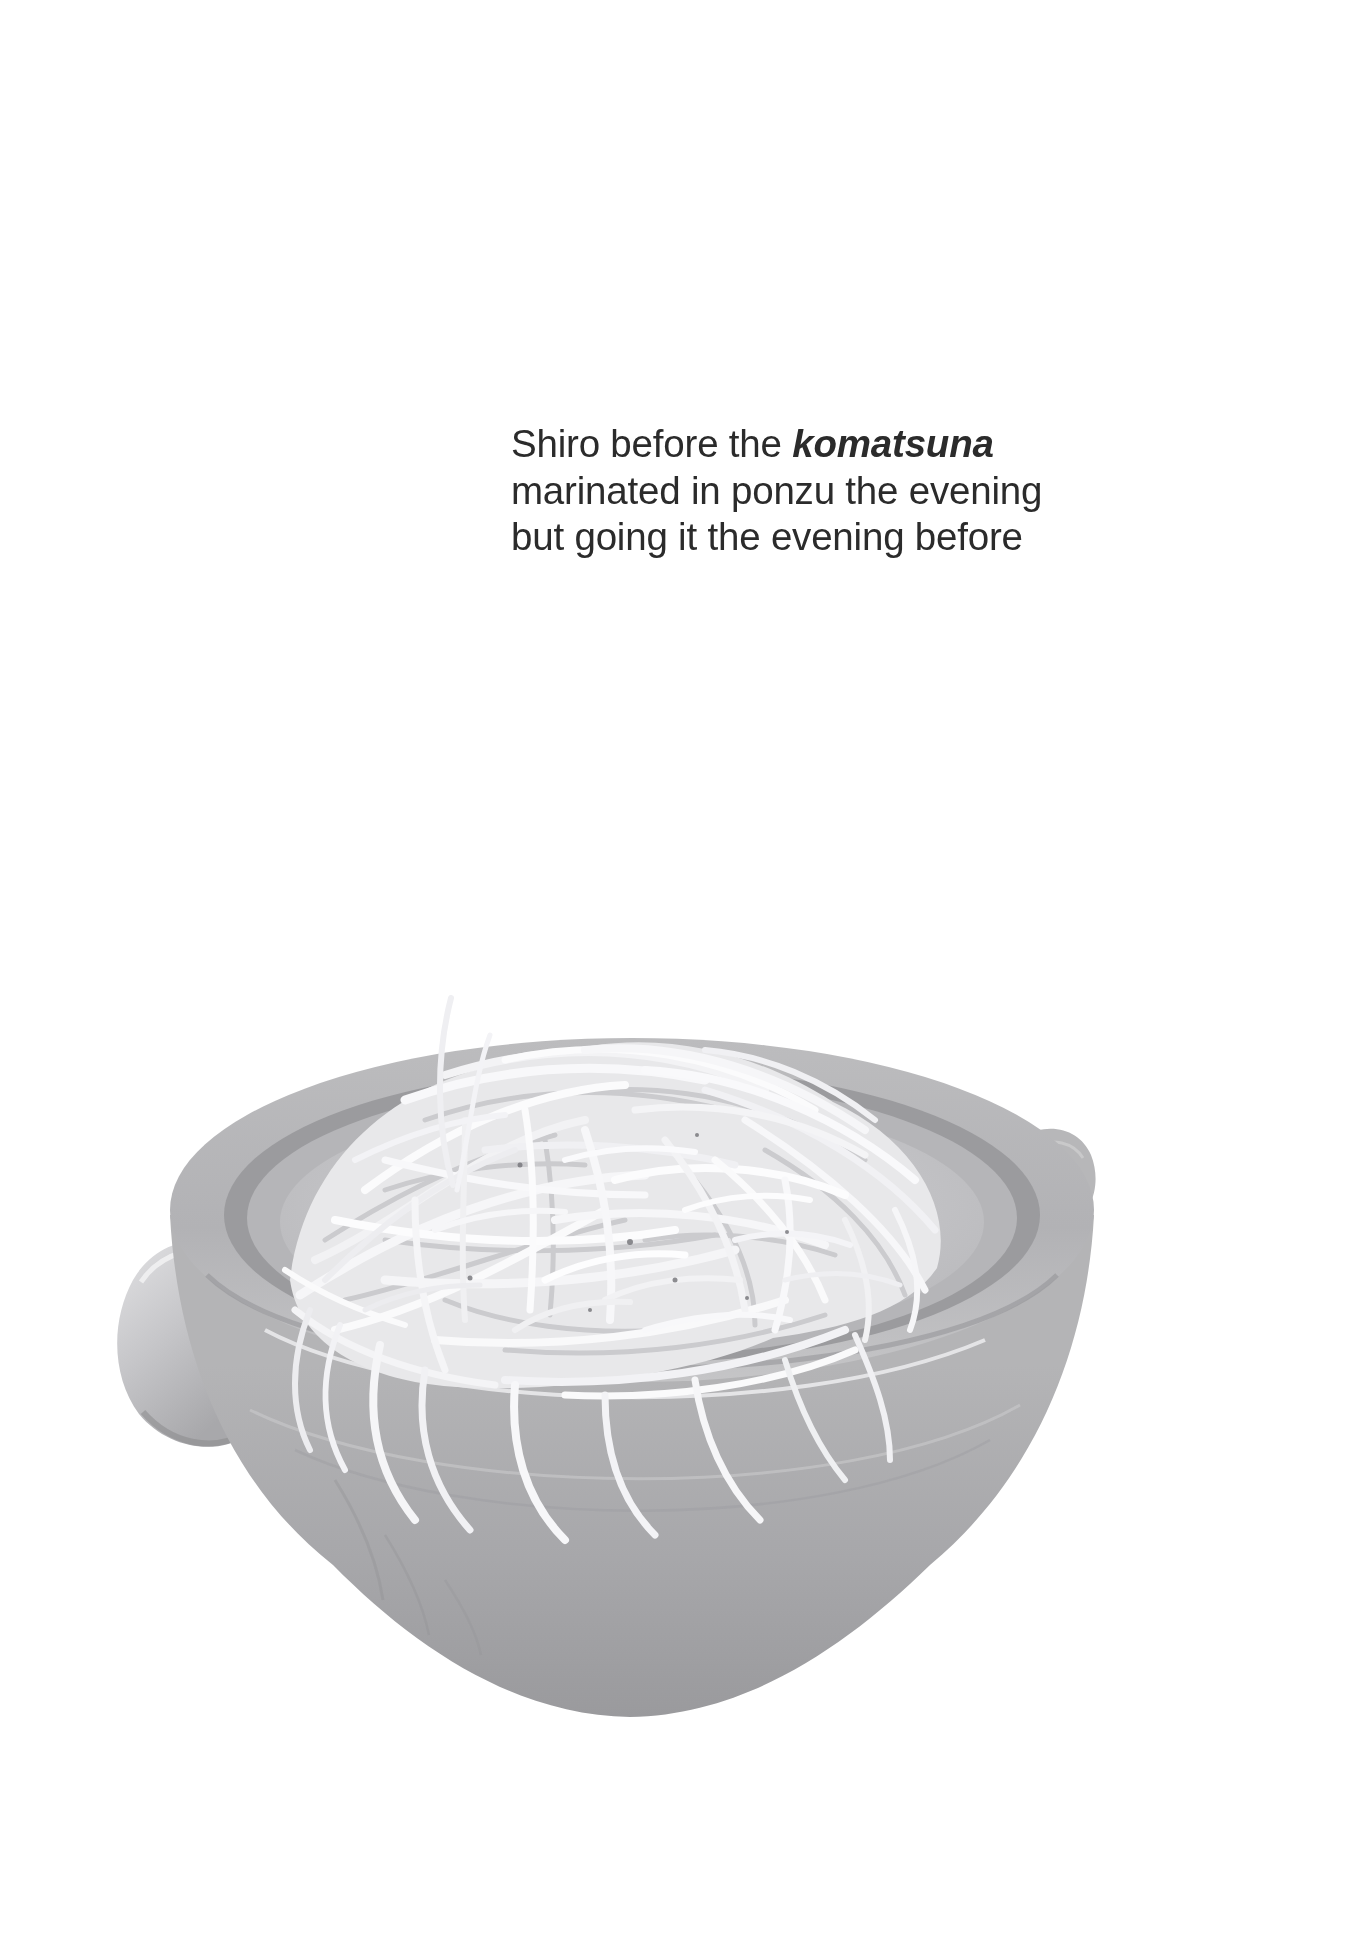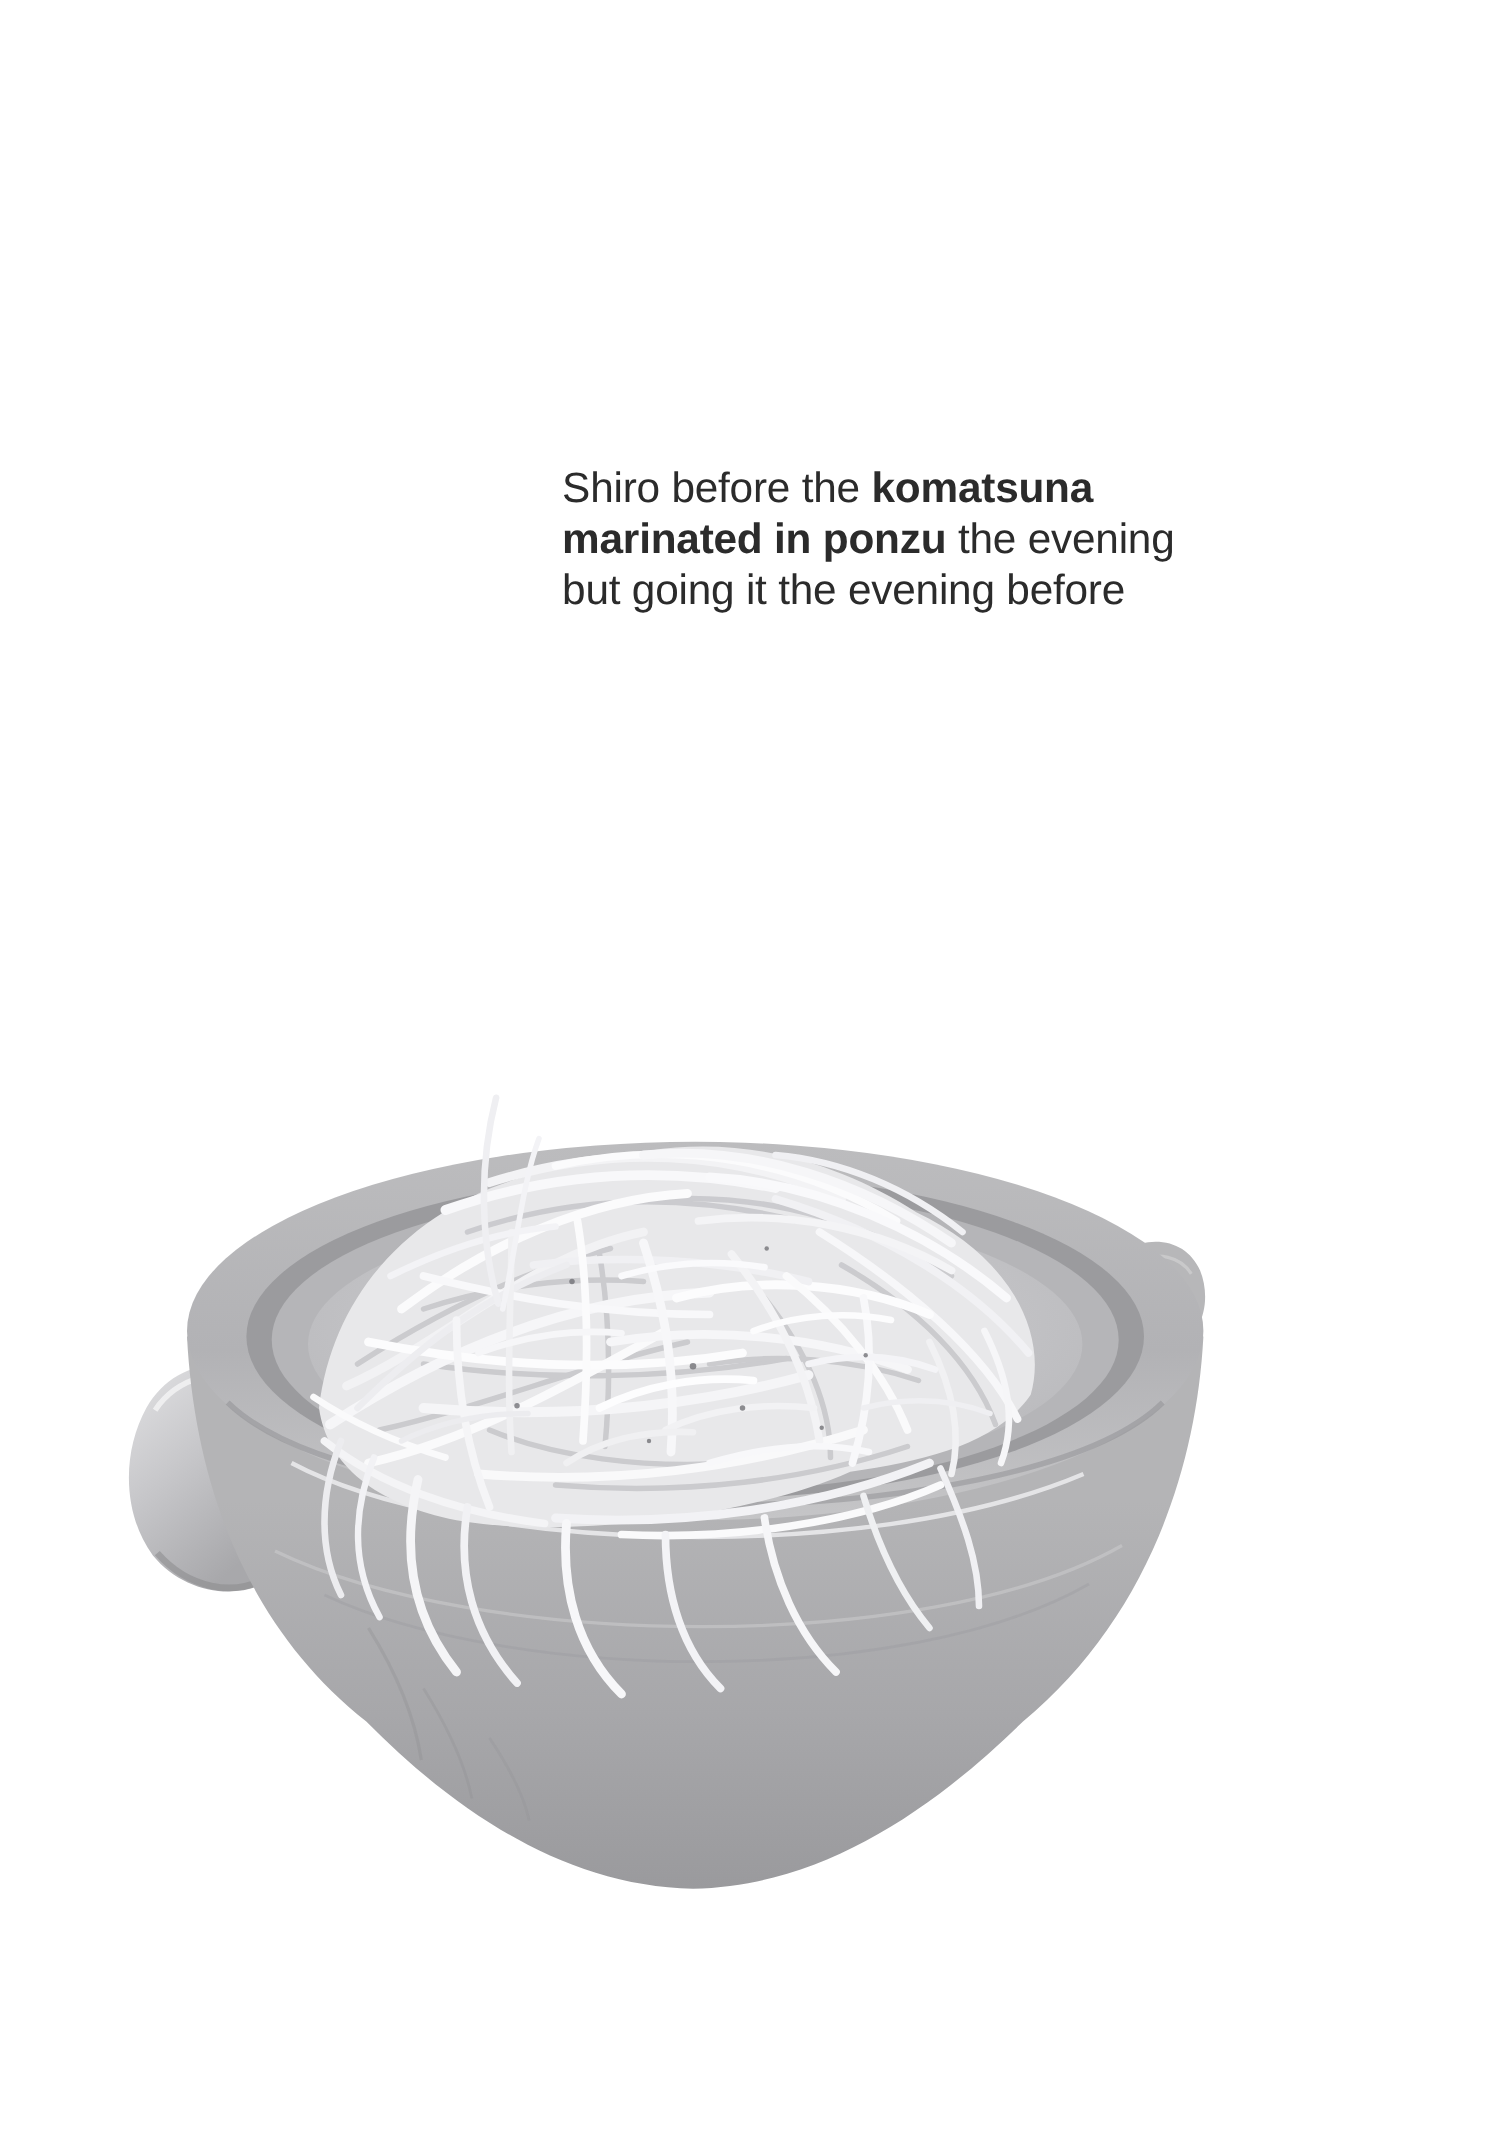--- a/index.html
+++ b/index.html
@@ -20,22 +20,22 @@
     top: 421px;
     color: #2b2b2b;
     font-size: 38.5px;
     line-height: 46.5px;
     letter-spacing: -0.2px;
   }
   .cap-line {
     margin: 0;
     white-space: pre;
   }
-  .cap-line .b  { font-weight: 700; }
-  .cap-line .bi { font-weight: 700; }
+  .cap-line .b  { font-weight: 400; }
+  .cap-line .bi { font-weight: 700; font-style: italic; }
   .photo {
     position: absolute;
     left: 85px;
     top: 980px;
     width: 1020px;
     height: 770px;
   }
   .photo svg {
     display: block;
     width: 100%;

